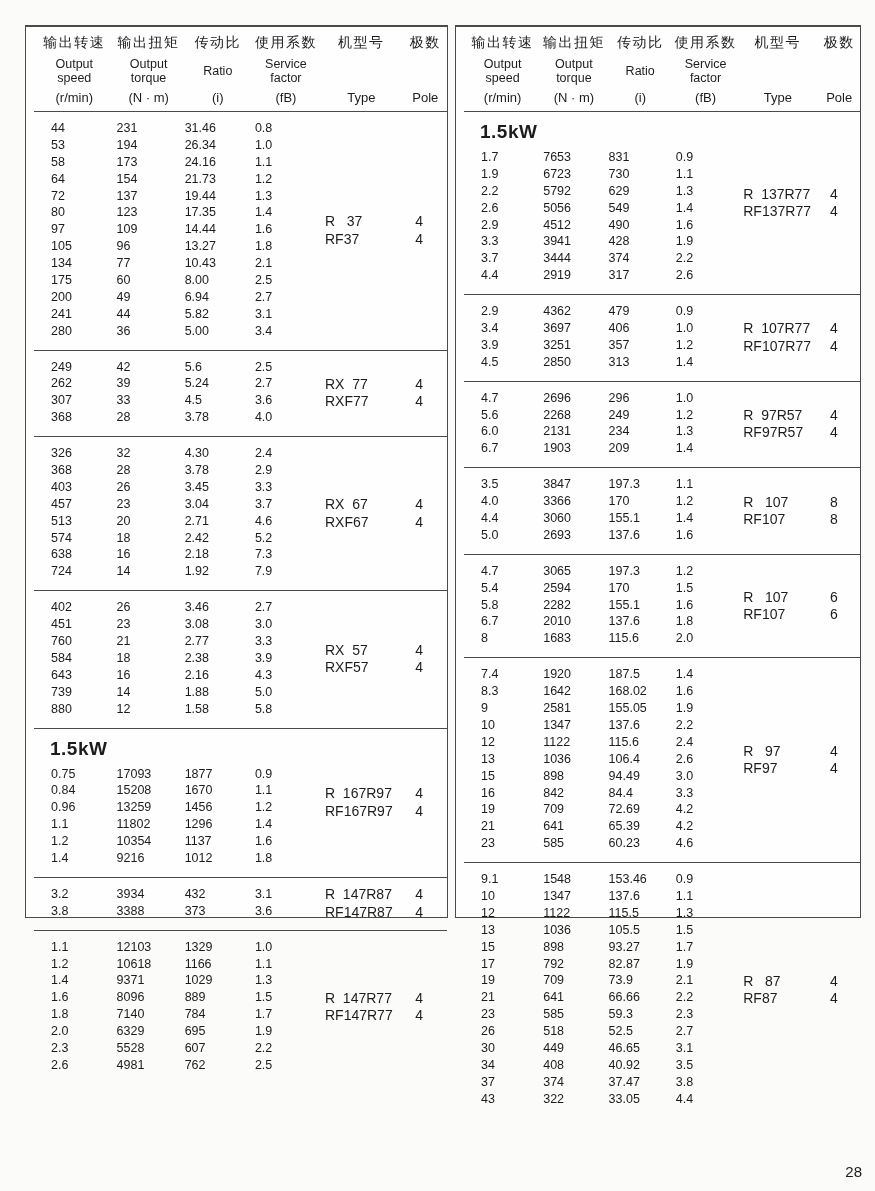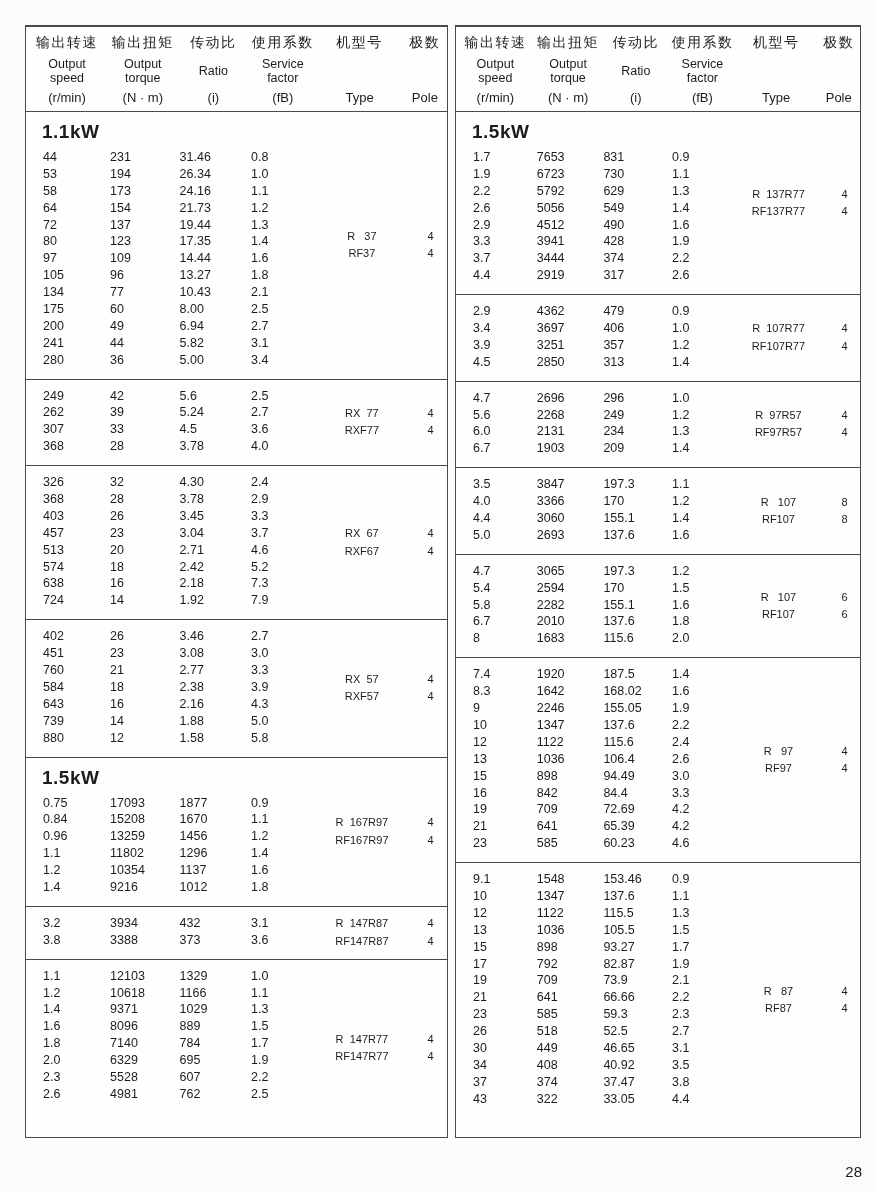--- a/index.html
+++ b/index.html
@@ -6,24 +6,24 @@
   html,body { margin:0; padding:0; }
   body {
     width: 875px; height: 1191px;
     background: #fbfbfa;
     font-family: "Liberation Sans", sans-serif;
     color: #1c1c1c;
   }
   .page { position: relative; width: 875px; height: 1191px; overflow: hidden; }
 
   .spec-table {
-    position: absolute; top: 25px; height: 1113px;
+    position: absolute; top: 25px; height: 893px;
     border: 1px solid #4a4a4a; border-top-width: 2px;
     background: #fefefe;
-    display: flex; flex-direction: column;
+    display: flex; flex-direction: column; padding-left: 8px;
   }
   .spec-table.tleft  { left: 25px;  width: 423px; }
   .spec-table.tright { left: 455px; width: 406px; }
 
   
   .thead {
     height: 85px; flex: none;
     border-bottom: 1px solid #4a4a4a;
     display: flex; padding: 7px 0 6px;
   }
@@ -45,21 +45,21 @@
   .drow { display: flex; height: 16.9px; line-height: 16.9px; font-size: 12.5px; }
   .dc1 { width: 19.5%; padding-left: 17px; }
   .dc2 { width: 16.5%; padding-left: 2px; }
   .dc3 { width: 17%;   padding-left: 2px; }
   .dc4 { width: 16%;   padding-left: 2px; }
 
   .types {
     position: absolute; right: 0; top: 0; bottom: 0; width: 31%;
     display: flex; flex-direction: column; justify-content: center;
   }
-  .tline { display: flex; height: 17.5px; line-height: 17.5px; font-size: 11px; text-align: center; }
+  .tline { display: flex; height: 17.5px; line-height: 17.5px; font-size: 14px; }
   .ttype { flex: 1; padding-left: 6px; white-space: pre; }
   .tpole { width: 35%; padding-left: 13px; }
 
   .page-number { position: absolute; right: 13px; bottom: 11px; font-size: 15px; }
 </style>
 </head>
 <body>
 
 <div class="page">
 
@@ -102,21 +102,20 @@
         <div class="hunit">Type</div>
       </div>
       <div class="hcell hc6">
         <div class="hzh">极数</div>
         <div class="hmid"></div>
         <div class="hunit">Pole</div>
       </div>
     </div>
     <div class="blocks">
         <div class="block">
-          <div class="sec-title">1.1kW</div>
           <div class="drow">
             <div class="dc1">44</div>
             <div class="dc2">231</div>
             <div class="dc3">31.46</div>
             <div class="dc4">0.8</div>
           </div>
           <div class="drow">
             <div class="dc1">53</div>
             <div class="dc2">194</div>
             <div class="dc3">26.34</div>
@@ -749,21 +748,21 @@
             <div class="dc4">1.4</div>
           </div>
           <div class="drow">
             <div class="dc1">8.3</div>
             <div class="dc2">1642</div>
             <div class="dc3">168.02</div>
             <div class="dc4">1.6</div>
           </div>
           <div class="drow">
             <div class="dc1">9</div>
-            <div class="dc2">2246</div>
+            <div class="dc2">2581</div>
             <div class="dc3">155.05</div>
             <div class="dc4">1.9</div>
           </div>
           <div class="drow">
             <div class="dc1">10</div>
             <div class="dc2">1347</div>
             <div class="dc3">137.6</div>
             <div class="dc4">2.2</div>
           </div>
           <div class="drow">

